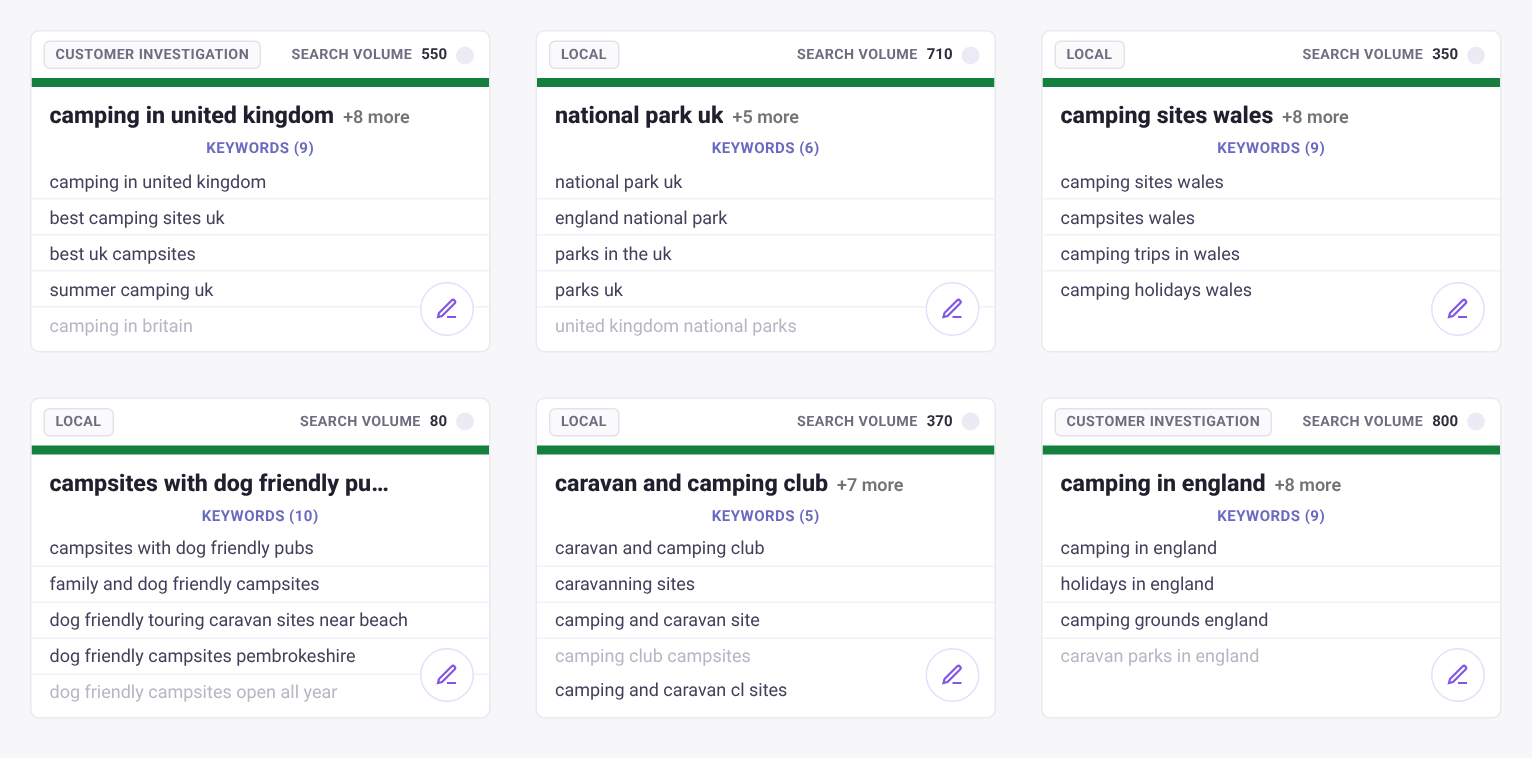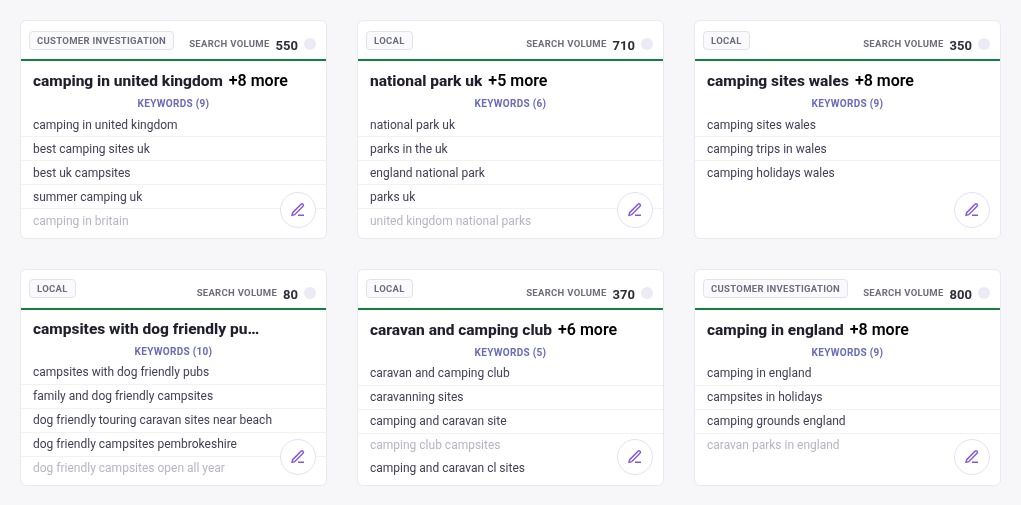--- a/index.html
+++ b/index.html
@@ -21,46 +21,45 @@
     border: 1px solid #e9e9ef;
     border-radius: 6px;
     position: relative;
     overflow: hidden;
   }
   .card-header {
     display: flex;
     align-items: center;
     justify-content: space-between;
     padding: 6px 10px 6px 8px;
-    border-bottom: 2px solid #15803d;
+    border-bottom: 6px solid #15803d;
   }
   .tag {
     font-size: 9.5px;
     font-weight: 700;
     letter-spacing: 0.3px;
     color: #6d6d80;
     border: 1px solid #e2e2ea;
     border-radius: 4px;
     padding: 3px 7px;
     background: #fafafc;
   }
   .volume-group {
     display: flex;
-    align-items: flex-start;
+    align-items: center;
     gap: 6px;
-    margin-top: 11px;
   }
   .volume-label {
     font-size: 9.5px;
     font-weight: 700;
     letter-spacing: 0.3px;
     color: #6d6d80;
   }
   .volume-value {
-    font-size: 13px;
+    font-size: 10px;
     font-weight: 700;
     color: #2e2e3a;
   }
   .volume-icon {
     width: 12px; height: 12px;
     border-radius: 50%;
     background: #eceaf5;
   }
   .title-row {
     padding: 10px 12px 2px 12px;
@@ -72,23 +71,23 @@
   .title {
     font-size: 15.5px;
     font-weight: 800;
     color: #1f1f2e;
     white-space: nowrap;
     overflow: hidden;
     text-overflow: ellipsis;
     max-width: 230px;
   }
   .more {
-    font-size: 16px;
+    font-size: 12px;
     font-weight: 600;
-    color: #000000;
+    color: #737373;
   }
   .kw-header {
     font-size: 10px;
     font-weight: 700;
     letter-spacing: 0.3px;
     color: #6a6abf;
     padding: 6px 12px 4px 12px;
     text-align: center;
   }
   .kw-list { }
@@ -169,22 +168,22 @@
     </div>
     <div class="title-row">
       <span class="title">national park uk</span>
       <span class="more">+5 more</span>
     </div>
     <div class="kw-header">
       <span>KEYWORDS</span> <span>(6)</span>
     </div>
     <div class="kw-list">
       <div class="kw-item">national park uk</div>
+      <div class="kw-item">england national park</div>
       <div class="kw-item">parks in the uk</div>
-      <div class="kw-item">england national park</div>
       <div class="kw-item">parks uk</div>
       <div class="kw-item faded">united kingdom national parks</div>
     </div>
     <div class="edit-btn">
       <svg viewBox="0 0 24 24" fill="none" stroke="#8257e5" stroke-width="2.2">
           <path d="M12 20h9"></path>
           <path d="M16.5 3.5a2.1 2.1 0 0 1 3 3L7 19l-4 1 1-4 12.5-12.5z"></path>
         </svg>
     </div>
   </div>
@@ -200,20 +199,21 @@
     </div>
     <div class="title-row">
       <span class="title">camping sites wales</span>
       <span class="more">+8 more</span>
     </div>
     <div class="kw-header">
       <span>KEYWORDS</span> <span>(9)</span>
     </div>
     <div class="kw-list">
       <div class="kw-item">camping sites wales</div>
+      <div class="kw-item">campsites wales</div>
       <div class="kw-item">camping trips in wales</div>
       <div class="kw-item">camping holidays wales</div>
     </div>
     <div class="edit-btn">
       <svg viewBox="0 0 24 24" fill="none" stroke="#8257e5" stroke-width="2.2">
           <path d="M12 20h9"></path>
           <path d="M16.5 3.5a2.1 2.1 0 0 1 3 3L7 19l-4 1 1-4 12.5-12.5z"></path>
         </svg>
     </div>
   </div>
@@ -253,21 +253,21 @@
     <div class="card-header">
       <span class="tag">LOCAL</span>
       <div class="volume-group">
         <span class="volume-label">SEARCH VOLUME</span>
         <span class="volume-value">370</span>
         <span class="volume-icon"></span>
       </div>
     </div>
     <div class="title-row">
       <span class="title">caravan and camping club</span>
-      <span class="more">+6 more</span>
+      <span class="more">+7 more</span>
     </div>
     <div class="kw-header">
       <span>KEYWORDS</span> <span>(5)</span>
     </div>
     <div class="kw-list">
       <div class="kw-item">caravan and camping club</div>
       <div class="kw-item">caravanning sites</div>
       <div class="kw-item">camping and caravan site</div>
       <div class="kw-item faded">camping club campsites</div>
       <div class="kw-item">camping and caravan cl sites</div>
@@ -291,21 +291,21 @@
     </div>
     <div class="title-row">
       <span class="title">camping in england</span>
       <span class="more">+8 more</span>
     </div>
     <div class="kw-header">
       <span>KEYWORDS</span> <span>(9)</span>
     </div>
     <div class="kw-list">
       <div class="kw-item">camping in england</div>
-      <div class="kw-item">campsites in holidays</div>
+      <div class="kw-item">holidays in england</div>
       <div class="kw-item">camping grounds england</div>
       <div class="kw-item faded">caravan parks in england</div>
     </div>
     <div class="edit-btn">
       <svg viewBox="0 0 24 24" fill="none" stroke="#8257e5" stroke-width="2.2">
           <path d="M12 20h9"></path>
           <path d="M16.5 3.5a2.1 2.1 0 0 1 3 3L7 19l-4 1 1-4 12.5-12.5z"></path>
         </svg>
     </div>
   </div>

